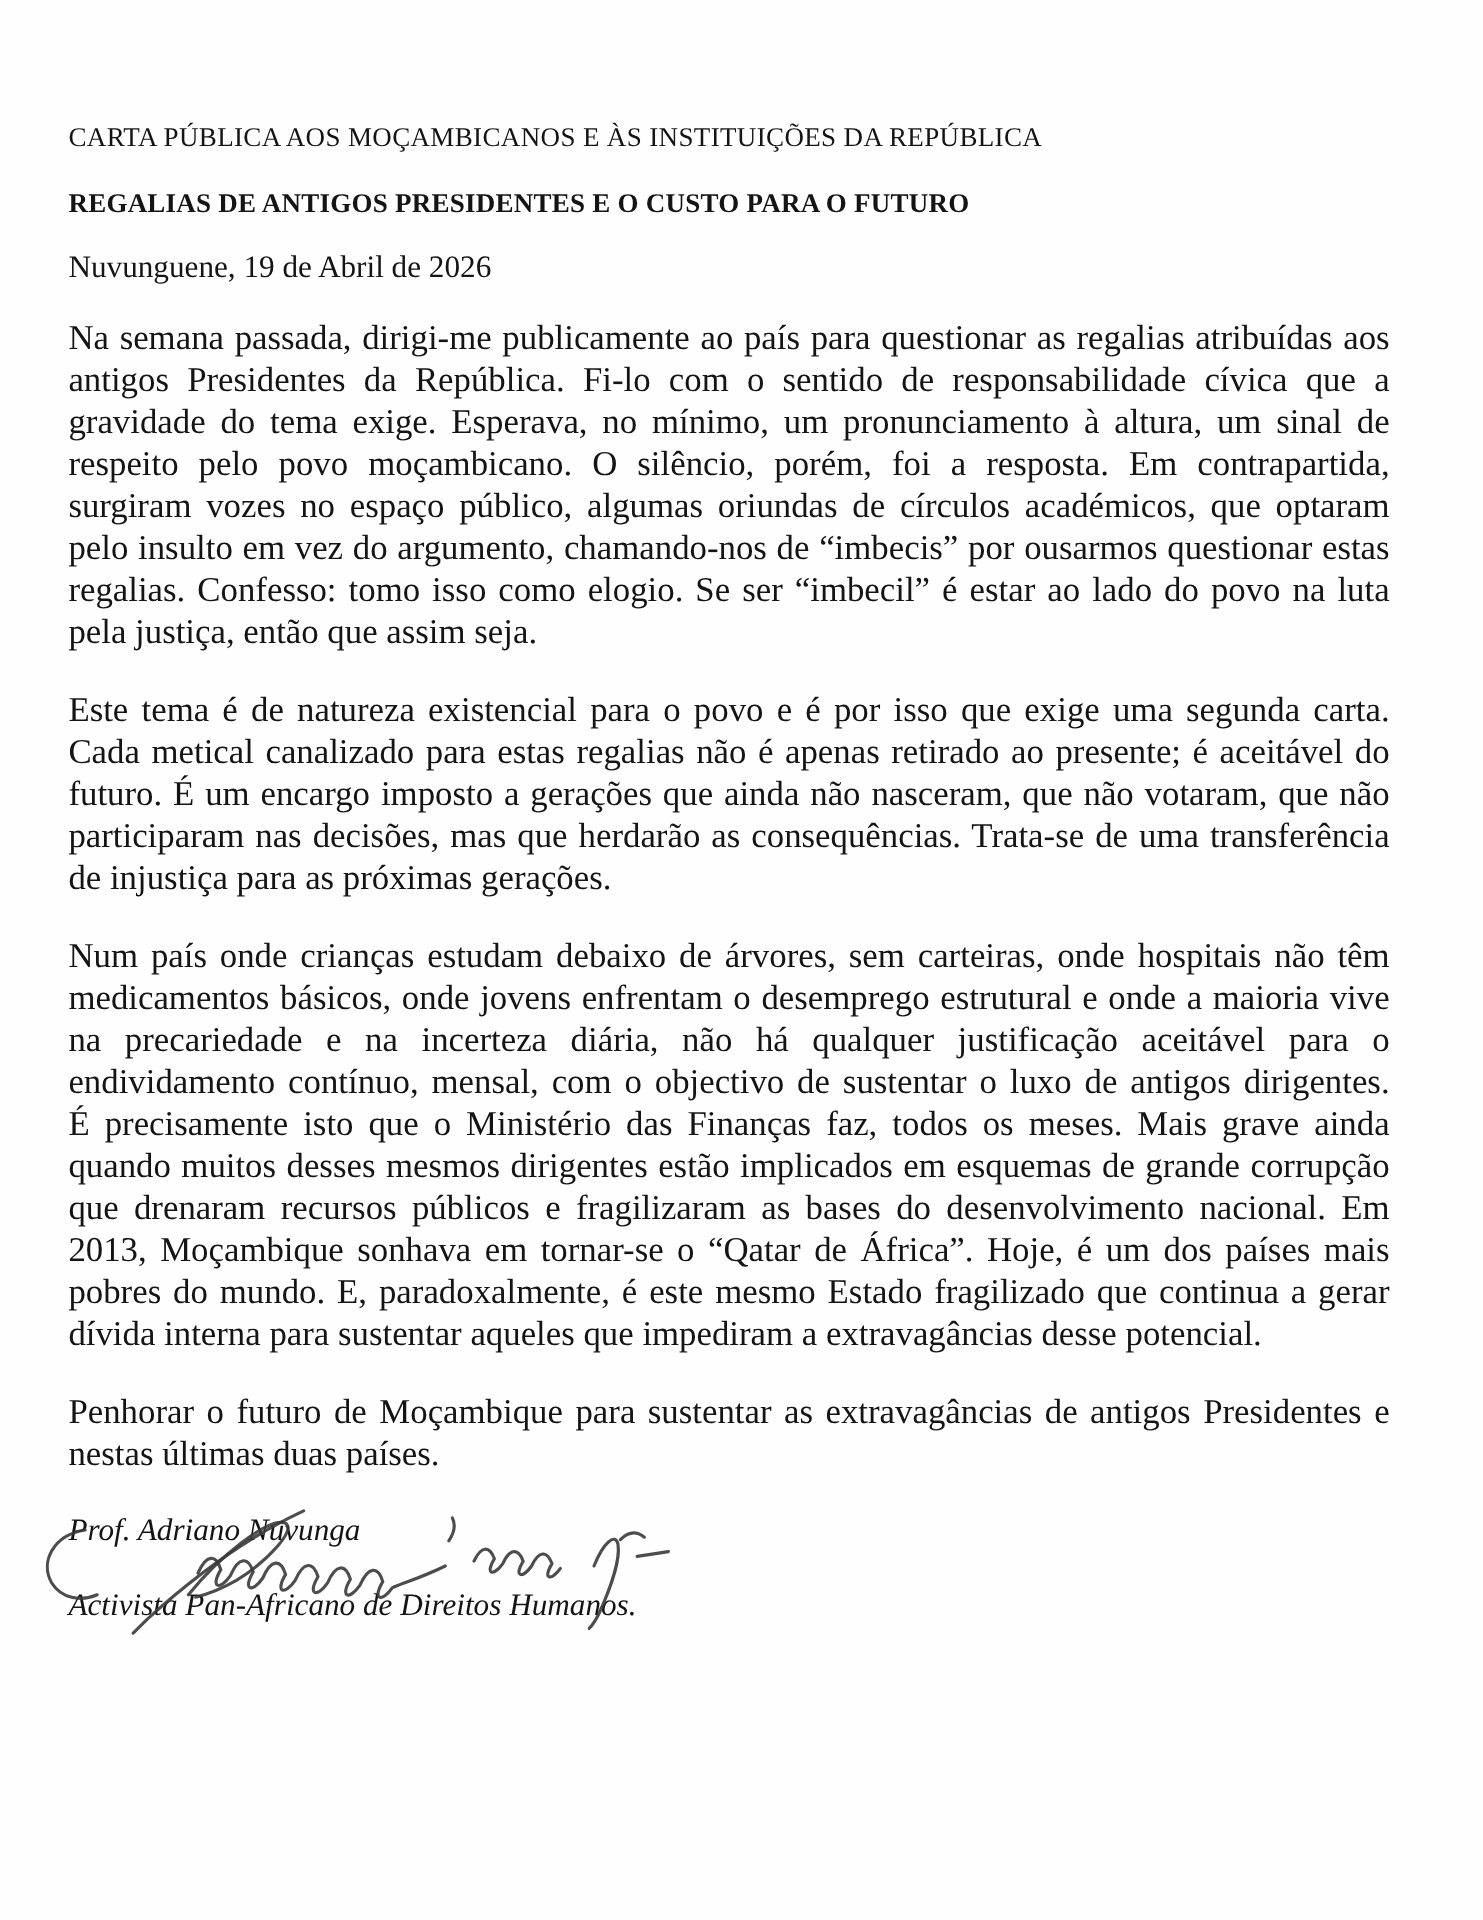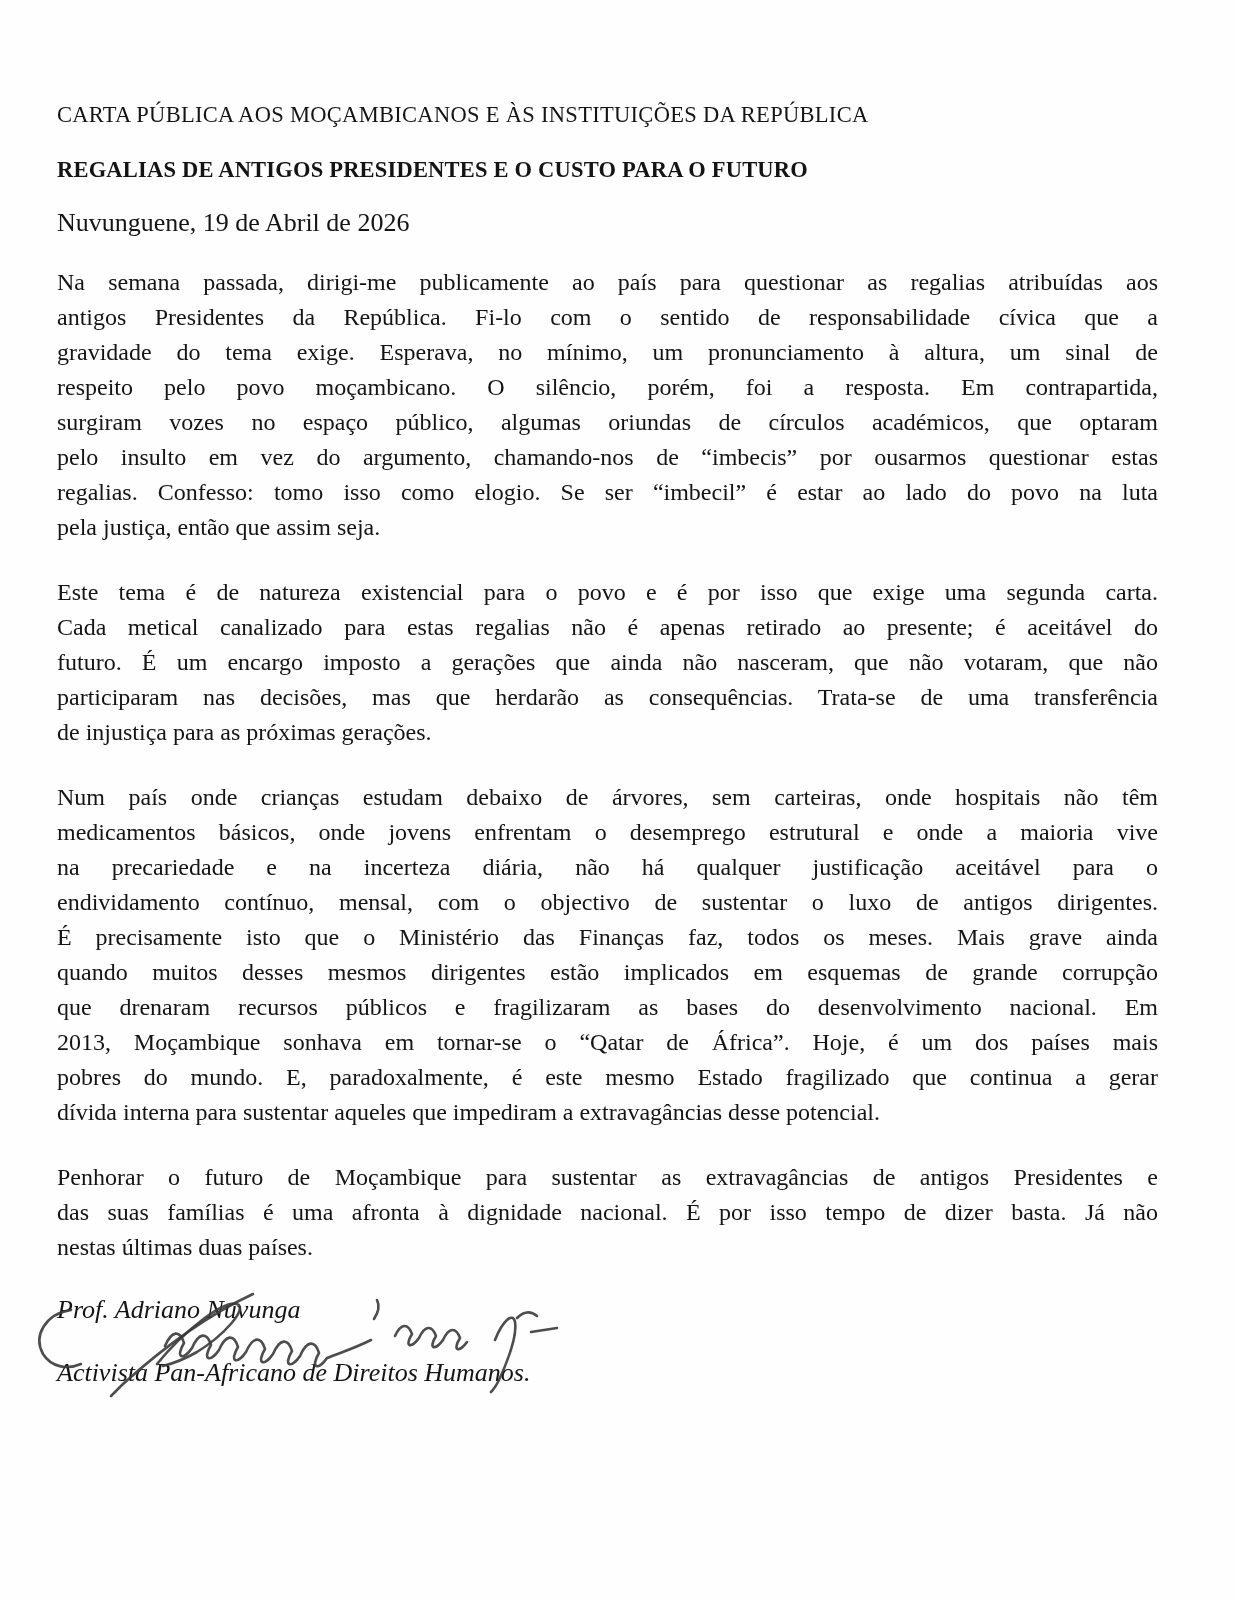--- a/index.html
+++ b/index.html
@@ -35,21 +35,21 @@
   }
   .dateline {
     margin: 0;
     padding-top: 22px;
     font-size: 26px;
     line-height: 32px;
   }
   .body-text { padding-top: 26px; }
   .para {
     margin: 0 0 30px 0;
-    font-size: 24px;
+    font-size: 29px;
     line-height: 35px;
   }
   .line {
     text-align: justify;
     text-align-last: justify;
     white-space: nowrap;
   }
   .line.last {
     text-align: right;
     text-align-last: left;
@@ -121,21 +121,20 @@
         <div class="line">endividamento contínuo, mensal, com o objectivo de sustentar o luxo de antigos dirigentes.</div>
         <div class="line">É precisamente isto que o Ministério das Finanças faz, todos os meses. Mais grave ainda</div>
         <div class="line">quando muitos desses mesmos dirigentes estão implicados em esquemas de grande corrupção</div>
         <div class="line">que drenaram recursos públicos e fragilizaram as bases do desenvolvimento nacional. Em</div>
         <div class="line">2013, Moçambique sonhava em tornar-se o “Qatar de África”. Hoje, é um dos países mais</div>
         <div class="line">pobres do mundo. E, paradoxalmente, é este mesmo Estado fragilizado que continua a gerar</div>
         <div class="line last">dívida interna para sustentar aqueles que impediram a extravagâncias desse potencial.</div>
       </div>
       <div class="para">
         <div class="line">Penhorar o futuro de Moçambique para sustentar as extravagâncias de antigos Presidentes e</div>
-        <div class="line">das suas famílias é uma afronta à dignidade nacional. É por isso tempo de dizer basta. Já não</div>
         <div class="line last">nestas últimas duas países.</div>
       </div>
     </div>
 
   <div class="sig-block">
     <div class="sig-name">Prof. Adriano Nuvunga</div>
 
     <svg class="sig-scribble" viewBox="0 0 640 118" aria-hidden="true">
 
       <path d="M46 26 C20 30, 8 52, 18 70 C26 83, 42 86, 56 80"></path>

